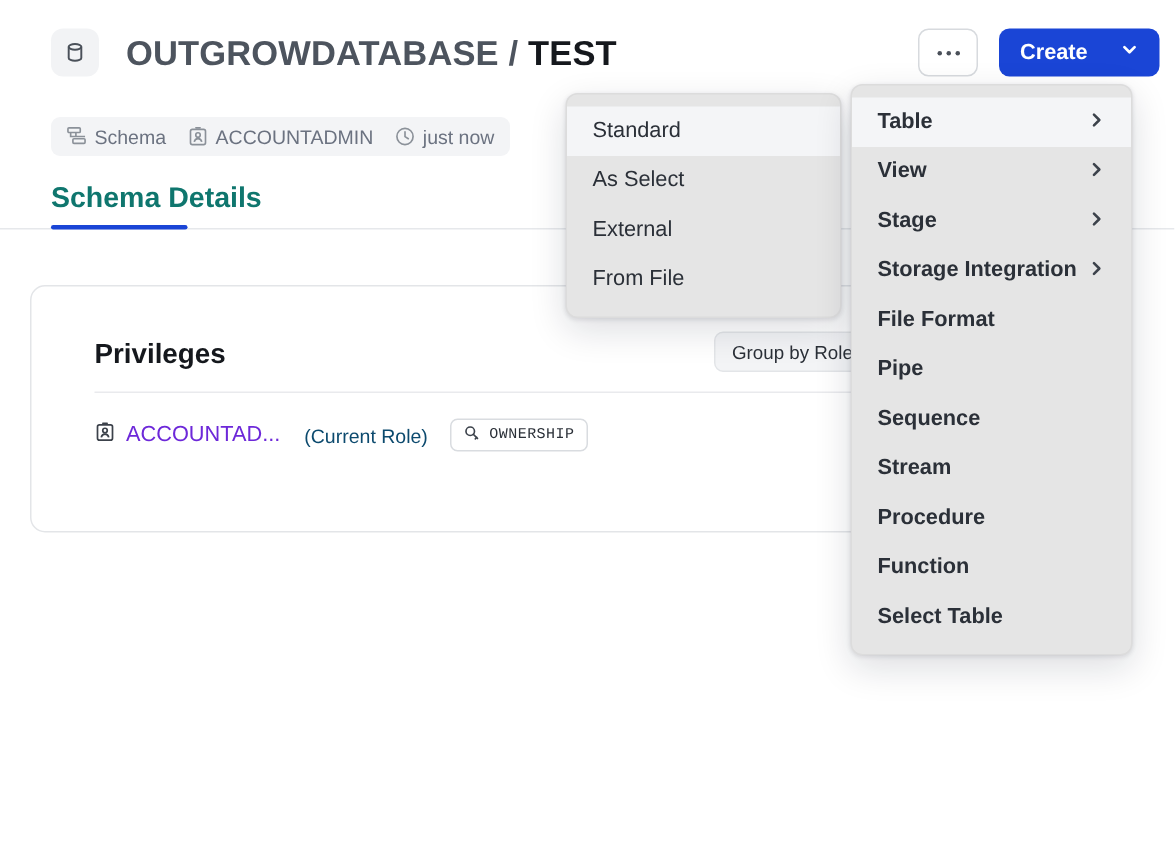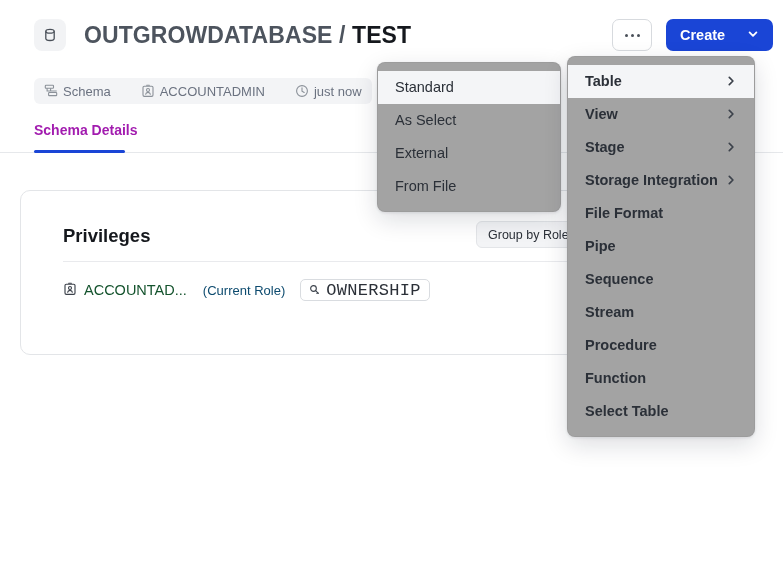--- a/index.html
+++ b/index.html
@@ -56,35 +56,35 @@
 
   
   .meta-row {
     position: absolute; left: 34px; top: 78px;
     height: 26px; border-radius: 6px; background: #f3f4f6;
     display: flex; align-items: center; gap: 0px; padding: 0 10px;
   }
   .meta-chip {
     display:flex; align-items:center; gap:5px;
     font-size: 13px; color: #6b7280; white-space: nowrap;
-    padding-right: 30px;
+    padding-right: 14px;
   }
   .meta-chip:last-child { padding-right: 0; }
   .meta-chip svg { display:block; flex: 0 0 auto; }
 
   
   .tabs {
     position: absolute; left: 0; top: 122px; width: 783px; height: 32px;
   }
   .tab-underline-track {
     position: absolute; left: 0; top: 30px; width: 783px; height: 1px; background:#e6e8eb;
   }
   .tab {
     position:absolute; left: 34px; top: 0;
-    font-size: 14px; font-weight: 700; color:#a21caf;
+    font-size: 19px; font-weight: 700; color:#0f766e;
     padding-bottom: 9px; cursor:pointer;
   }
   .tab-active-bar {
     position:absolute; left: 34px; top: 28px; width: 91px; height: 3px;
     background:#1a45d6; border-radius:2px;
   }
 
   
   .card {
     position: absolute; left: 20px; top: 190px;
@@ -105,37 +105,37 @@
   }
   .card-divider {
     position:absolute; left: 42px; top: 70px; width: 630px; height:1px; background:#e9eaed;
   }
   .priv-row {
     position:absolute; left: 42px; top: 88px;
     display:flex; align-items:center; gap: 9px;
   }
   .priv-role {
     display:flex; align-items:center; gap:7px;
-    font-size: 14.5px; color:#14532d; white-space:nowrap;
+    font-size: 14.5px; color:#6d28d9; white-space:nowrap;
   }
   .priv-current {
     font-size: 13px; color:#0c4a6e; white-space:nowrap; margin-left: 7px;
   }
   .priv-chip {
     display:flex; align-items:center; gap:6px;
     height: 22px; padding: 0 8px;
     border:1px solid #d9dce0; border-radius:5px; background:#fff;
     font-family:"Liberation Mono", monospace;
-    font-size: 17px; letter-spacing:.3px; color:#2b3038; white-space:nowrap;
+    font-size: 10px; letter-spacing:.3px; color:#2b3038; white-space:nowrap;
     margin-left: 6px; cursor:pointer;
   }
 
   
   .menu {
-    position:absolute; background:#a3a3a3; border-radius:8px;
+    position:absolute; background:#e5e5e5; border-radius:8px;
     box-shadow: 0 1px 3px rgba(16,24,40,.10), 0 8px 24px rgba(16,24,40,.14);
     border: 1px solid rgba(0,0,0,0.04);
     padding: 8px 0;
     overflow: hidden;
   }
   .menu-sub { left: 377px; top: 62px; width: 184px; }
   .menu-main { left: 567px; top: 56px; width: 188px; font-weight: bold; }
 
   .menu-item {
     display:flex; align-items:center; justify-content:space-between;

